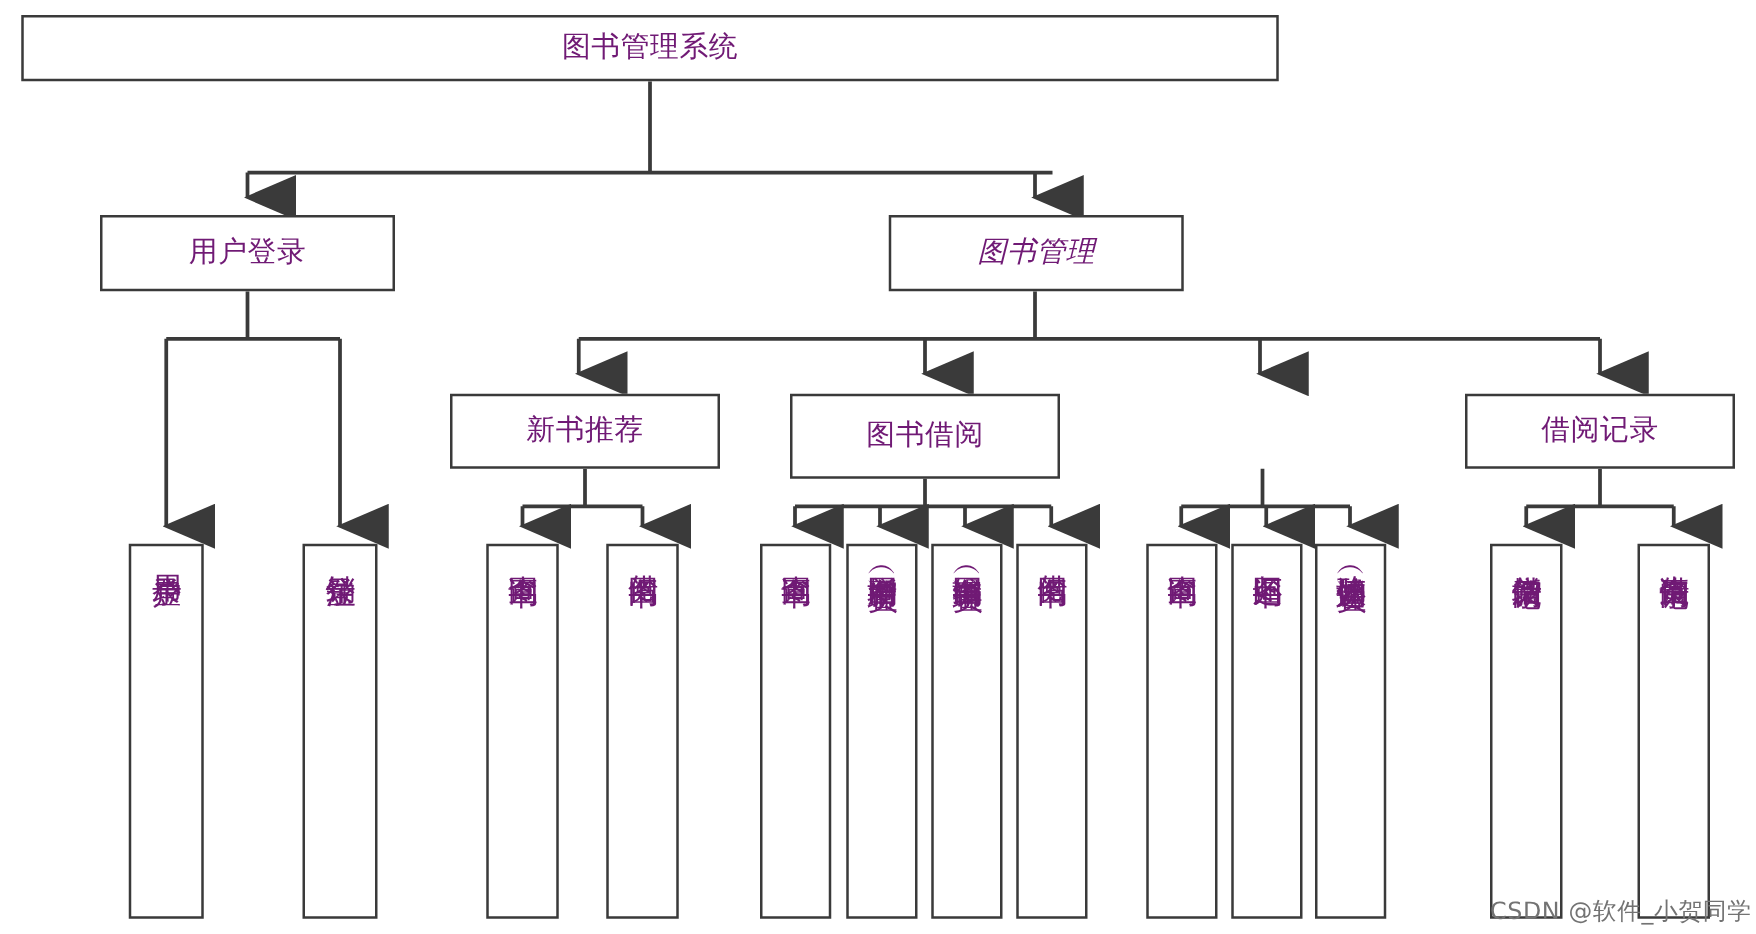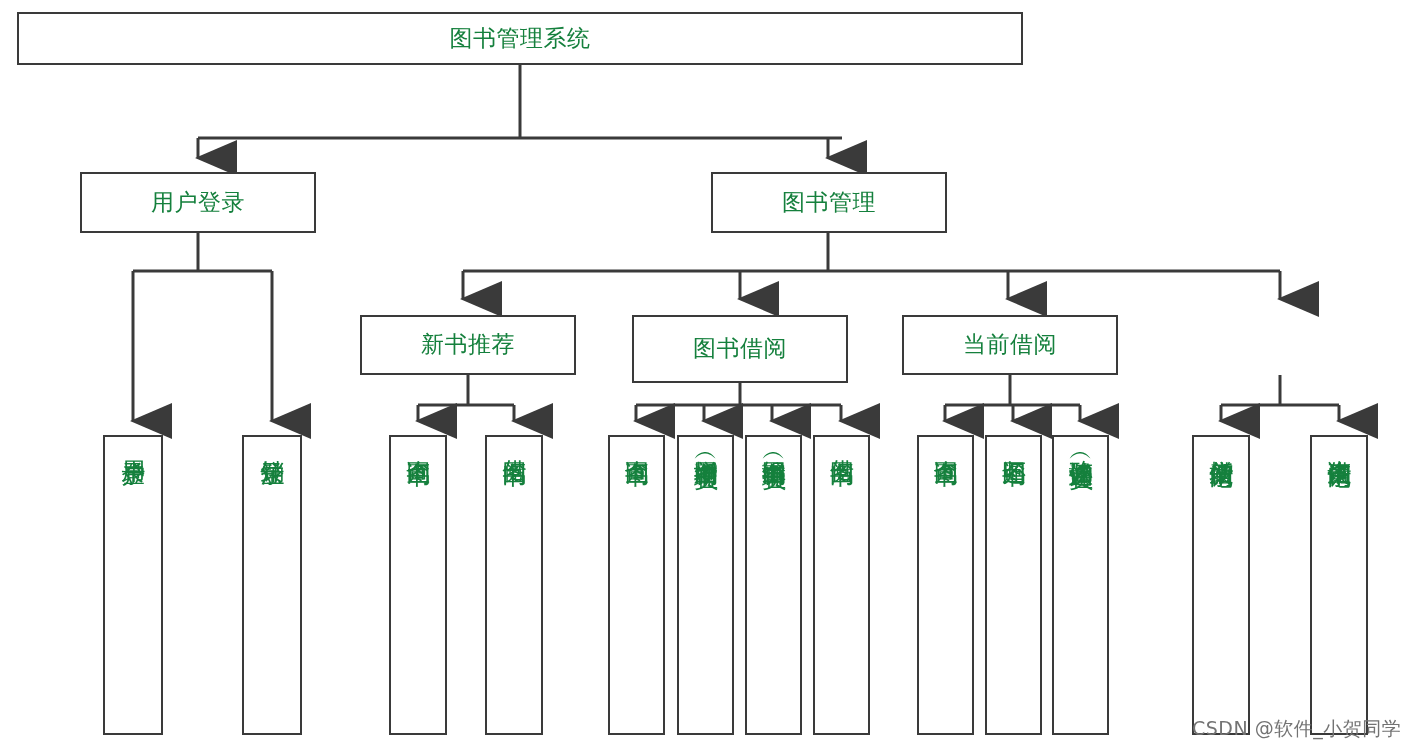--- a/index.html
+++ b/index.html
@@ -32,21 +32,21 @@
     position: absolute;
     box-sizing: border-box;
     background: #ffffff;
     border: 2px solid #3a3a3a;
     display: flex;
     align-items: center;
     justify-content: center;
     overflow: hidden;
   }
   .node-label {
-    color: #15803d;
+    color: #701a75;
     text-align: left;
     line-height: 1.12;
     white-space: pre-line;
     letter-spacing: 0.5px;
   }
   .node.horiz .node-label {
     font-size: 23px;
     line-height: 1.2;
   }
   .node.vert {
@@ -125,32 +125,32 @@
     </g>
   </svg>
 
   <div class="node horiz" style="left:17px; top:12px; width:1006px; height:53px;">
     <span class="node-label">图书管理系统</span>
   </div>
 
   <div class="node horiz" style="left:80px; top:172px; width:236px; height:61px;">
     <span class="node-label">用户登录</span>
   </div>
-  <div class="node horiz" style="left:711px; top:172px; width:236px; height:61px;">
+  <div class="node horiz" style="left:711px; top:172px; width:236px; height:61px;font-style:italic;">
     <span class="node-label">图书管理</span>
   </div>
 
   <div class="node horiz" style="left:360px; top:315px; width:216px; height:60px;">
     <span class="node-label">新书推荐</span>
   </div>
   <div class="node horiz" style="left:632px; top:315px; width:216px; height:68px;">
     <span class="node-label">图书借阅</span>
   </div>
-  <div class="node horiz" style="left:902px; top:315px; width:216px; height:60px;">
-    <span class="node-label">当前借阅</span>
+  <div class="node horiz" style="left:1172px; top:315px; width:216px; height:60px;">
+    <span class="node-label">借阅记录</span>
   </div>
 
   <div class="node vert" style="left:103px; top:435px; width:60px; height:300px;">
     <span class="node-label">用户登录</span>
   </div>
   <div class="node vert" style="left:242px; top:435px; width:60px; height:300px;">
     <span class="node-label">注销登录</span>
   </div>
 
   <div class="node vert" style="left:389px; top:435px; width:58px; height:300px;">

